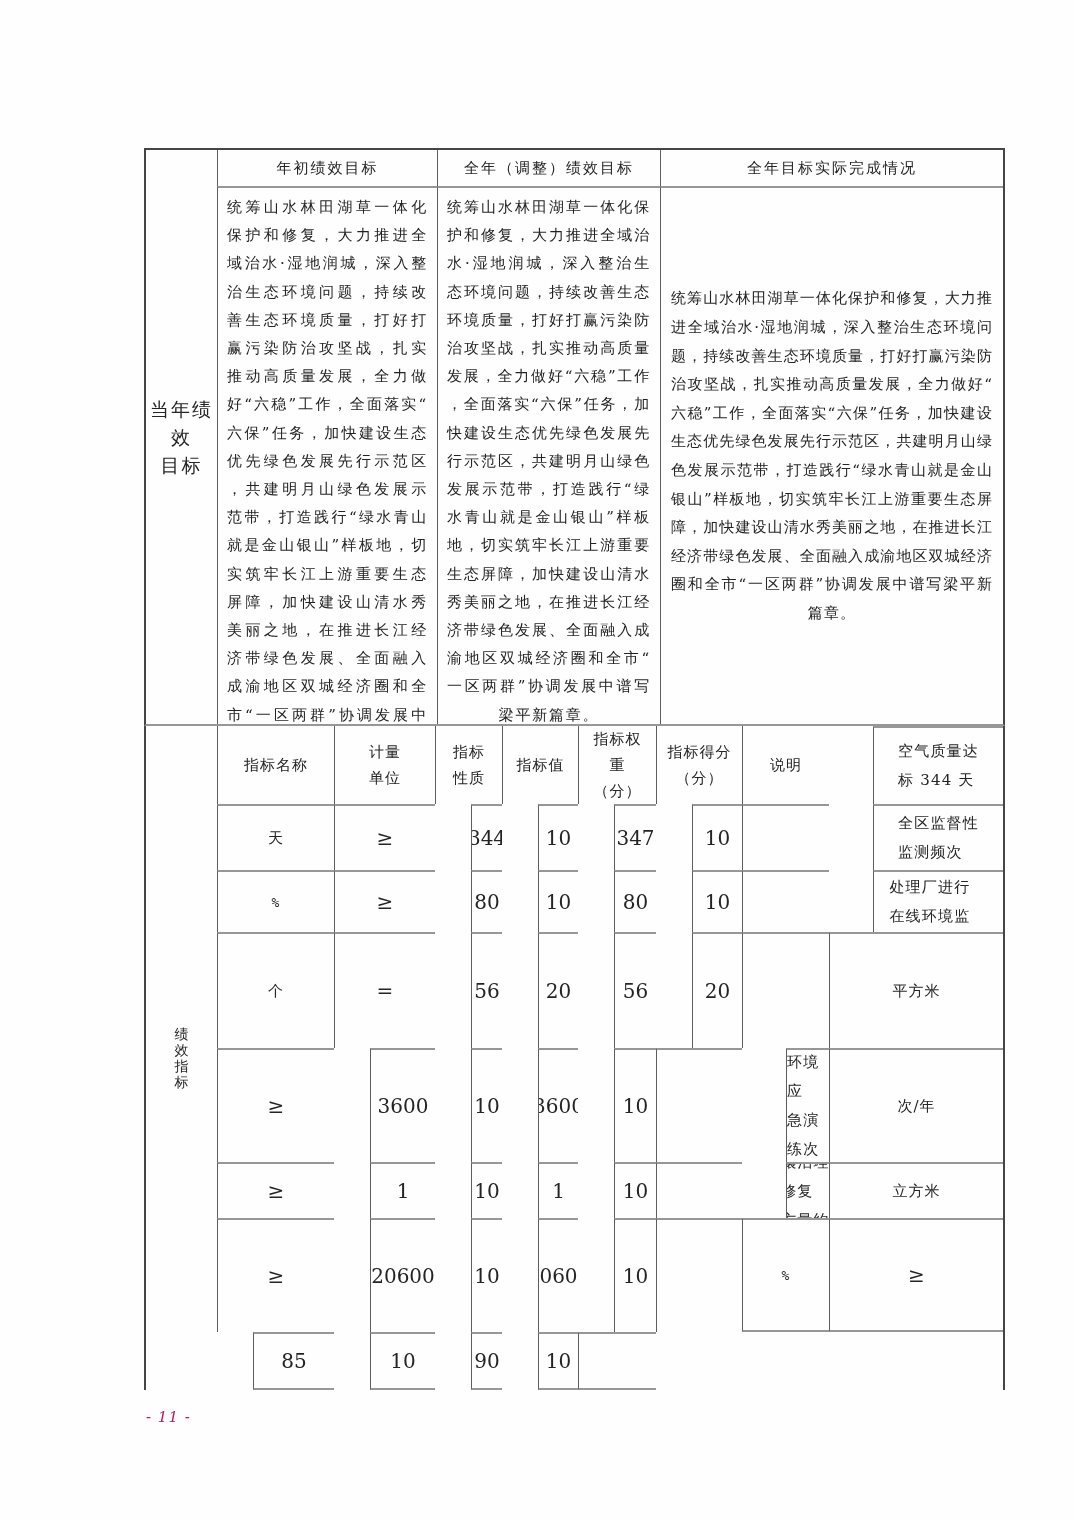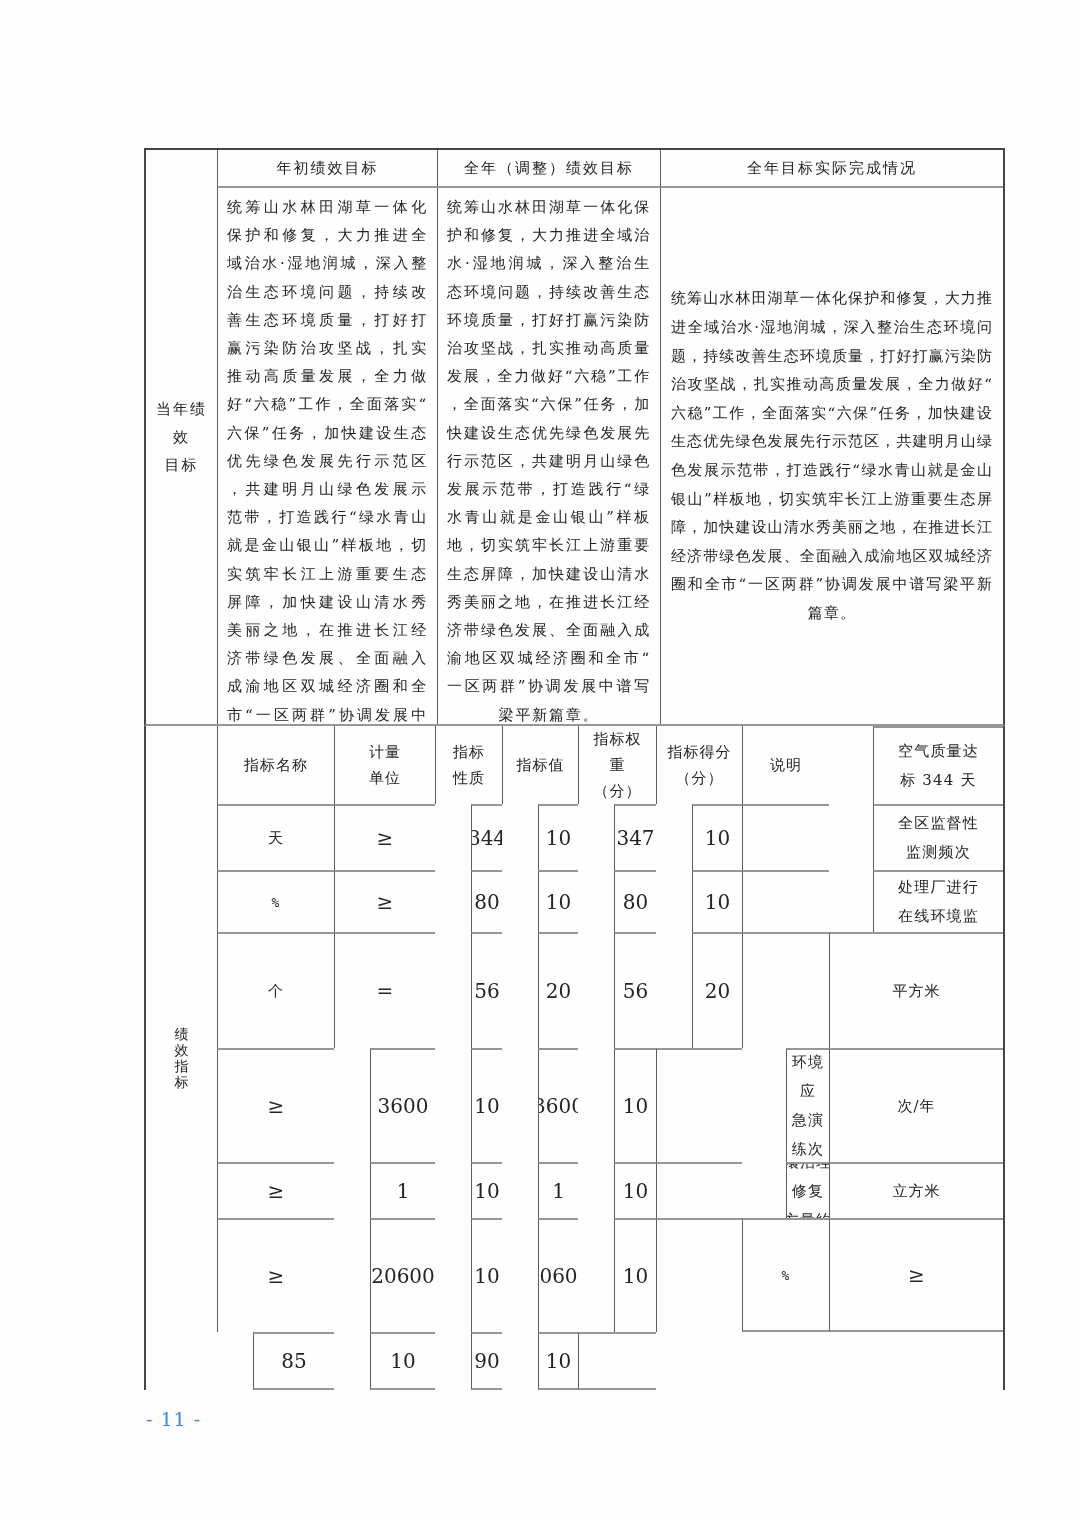--- a/index.html
+++ b/index.html
@@ -40,21 +40,21 @@
     overflow:hidden;
   }
   .hd{border-top:none;}
   .lbl{border-left:none;border-top:none;}
   .bb{border-bottom:2px solid #979797;}
 
   .pre{white-space:pre-line;}
 
   .rowlabel1{
     grid-row:1/3;grid-column:1;
-    font-size:15px;line-height:28px;letter-spacing:2px;
+    font-size:19px;line-height:28px;letter-spacing:2px;
     text-align:center;
   }
   .rowlabel2{
     grid-row:1/9;grid-column:1;
     font-size:14px;line-height:16px;letter-spacing:0;
     text-align:center;
   }
   .head1{font-size:15px;letter-spacing:2px;}
   .head2{
     font-size:15px;letter-spacing:1px;line-height:26px;
@@ -73,31 +73,31 @@
     display:flex;align-items:center;
     padding:0 10px;
     font-size:15px;line-height:28.6px;letter-spacing:1.1px;
     text-align:justify;text-align-last:center;
     text-justify:inter-character;
     word-break:break-all;line-break:anywhere;
   }
   .goalcenter > div{width:100%;}
   .namecell{
     font-size:15px;line-height:29px;letter-spacing:1.2px;
-    text-align:center;
+    text-align:left;
     margin-left:44px;
   }
   .unitcell{font-size:15px;letter-spacing:1px;}
   .pct{font-size:13px;font-family:"DejaVu Sans Mono","Liberation Mono",monospace;}
   .naturecell{font-size:20px;}
   .numcell{font-size:20px;margin-left:36px;}
   .notecell{}
   .pageno{
     position:absolute;left:146px;top:1408px;
-    font-size:19px;letter-spacing:1px;color:#3b82f6;
+    font-size:15px;letter-spacing:1px;color:#be185d;font-style:italic;
   }
 </style>
 </head>
 <body>
 
 <div class="page">
   <div class="doc-table">
 
     <div class="sec1">
       <div class="c lbl rowlabel1 pre">当年绩

